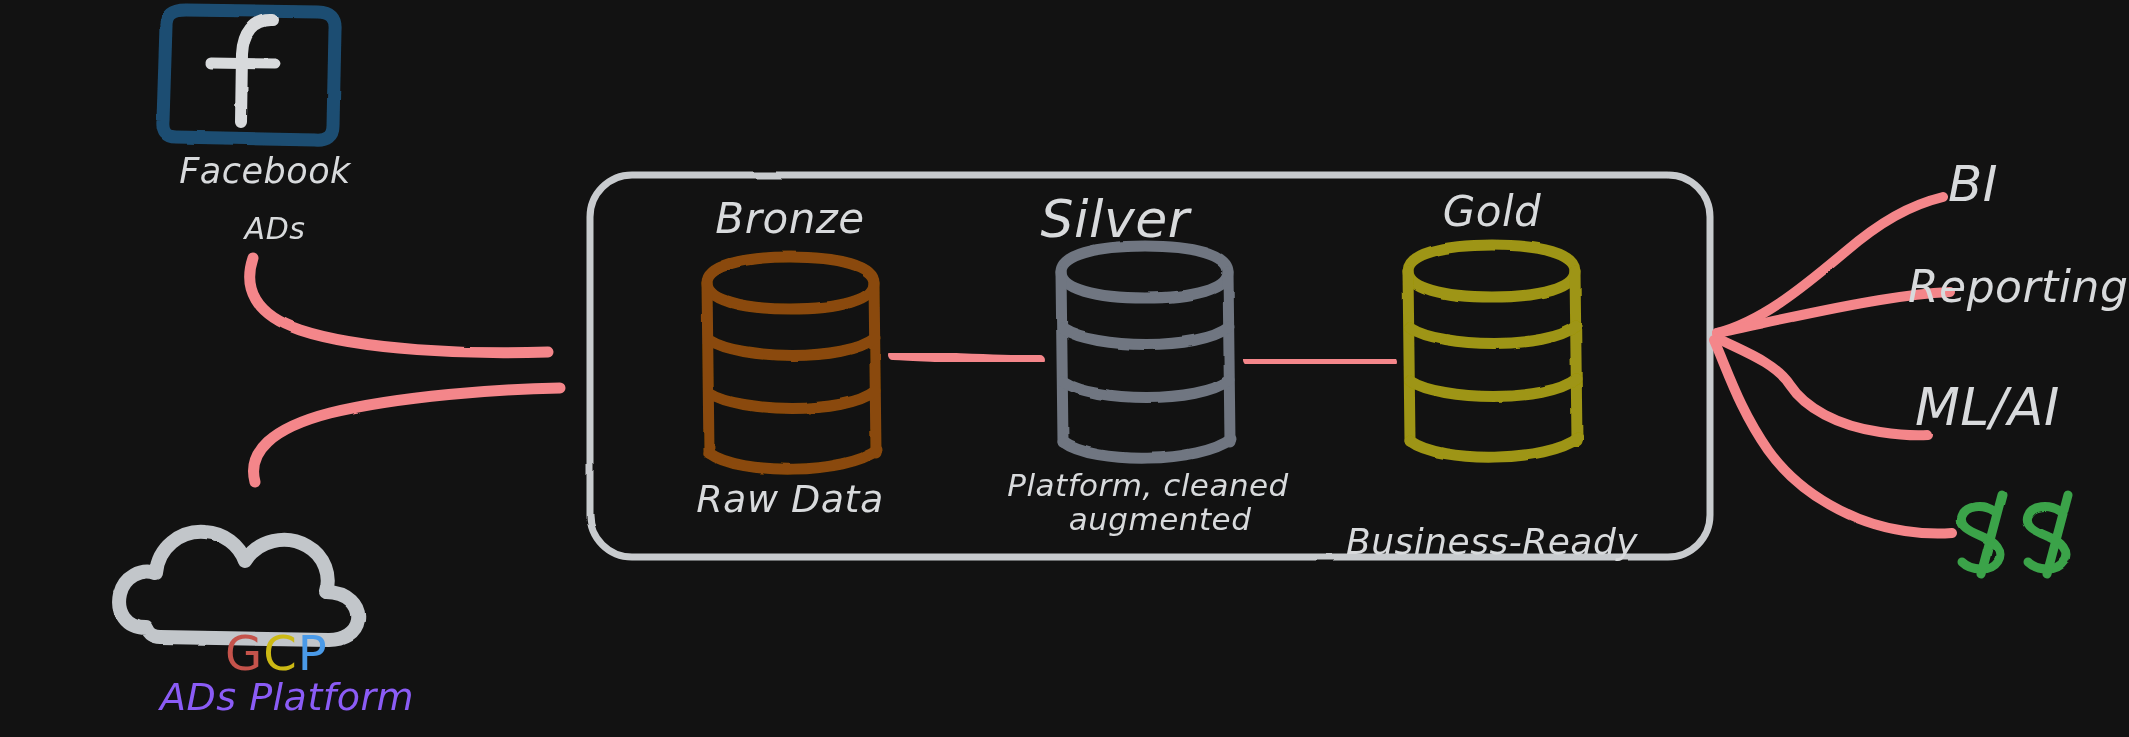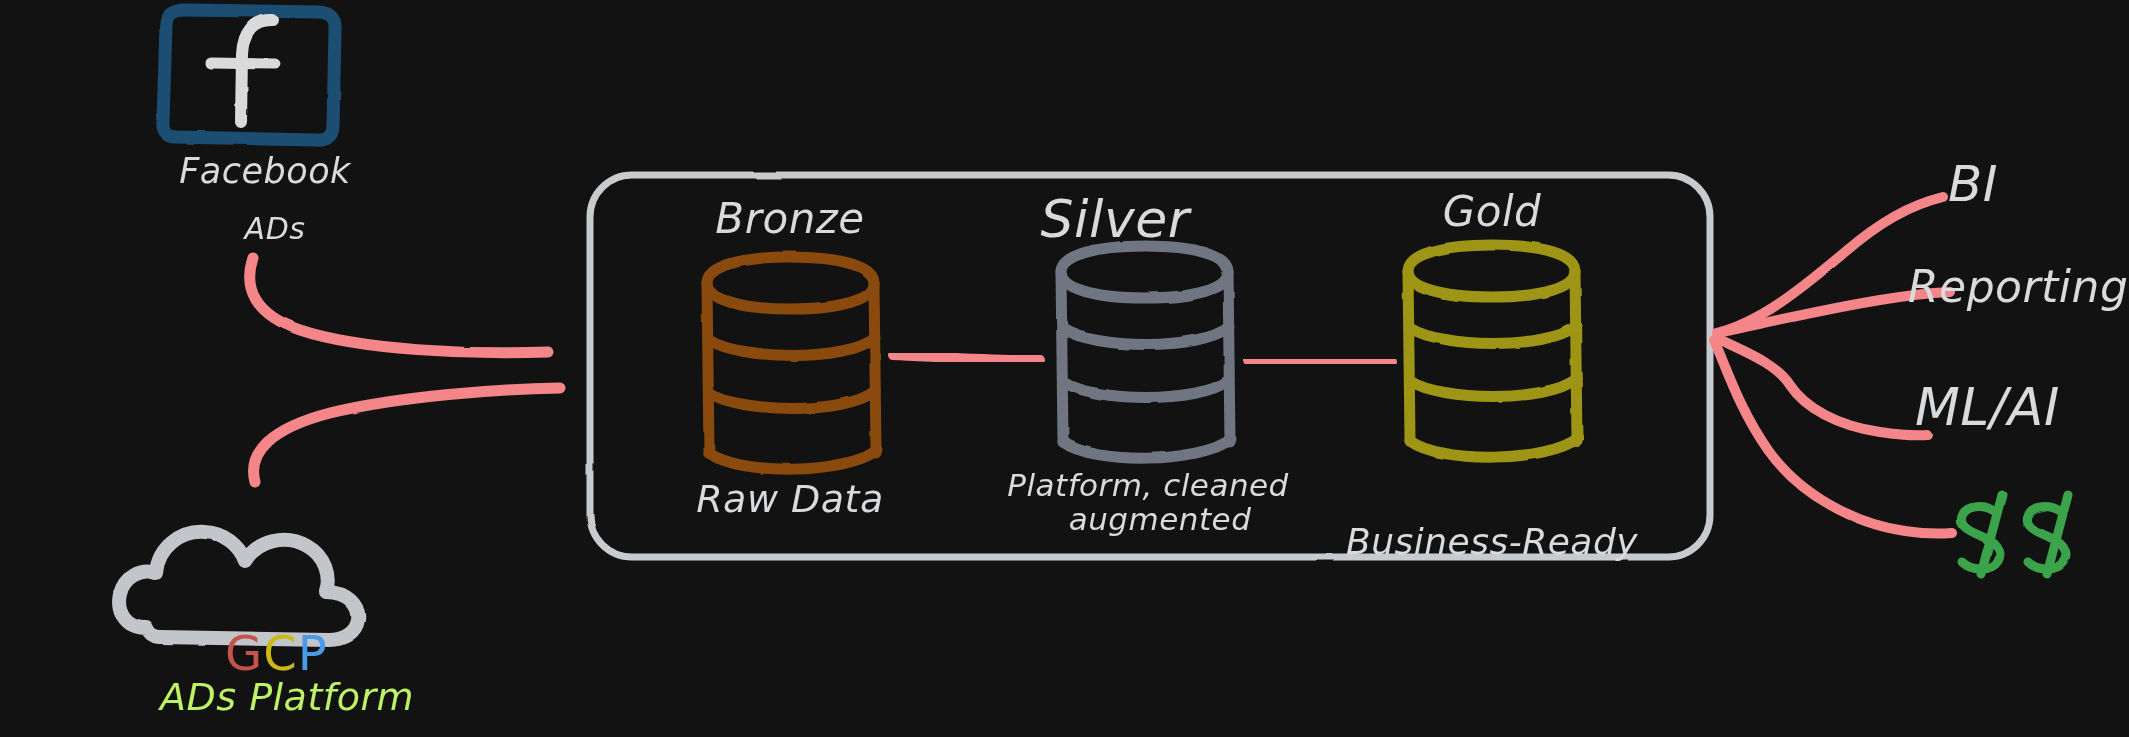--- a/index.html
+++ b/index.html
@@ -32,21 +32,21 @@
     font-family: "DejaVu Sans", sans-serif;
     font-weight: 400;
     white-space: pre;
     line-height: 1.12;
     letter-spacing: 0.5px;
     user-select: none;
   }
   .hand.ital { font-style: italic; }
   .chalk   { color: #d8dadc; }
   .greenln { color: #3aa34a; }
-  .blueln  { color: #bef264; }
+  .blueln  { color: #8b5cf6; }
   .t-center { transform: translateX(-50%); }
 </style>
 </head>
 <body>
 
 <div id="board">
 
   <svg id="sketch" viewBox="0 0 2129 737" xmlns="http://www.w3.org/2000/svg">
 
     <defs>

